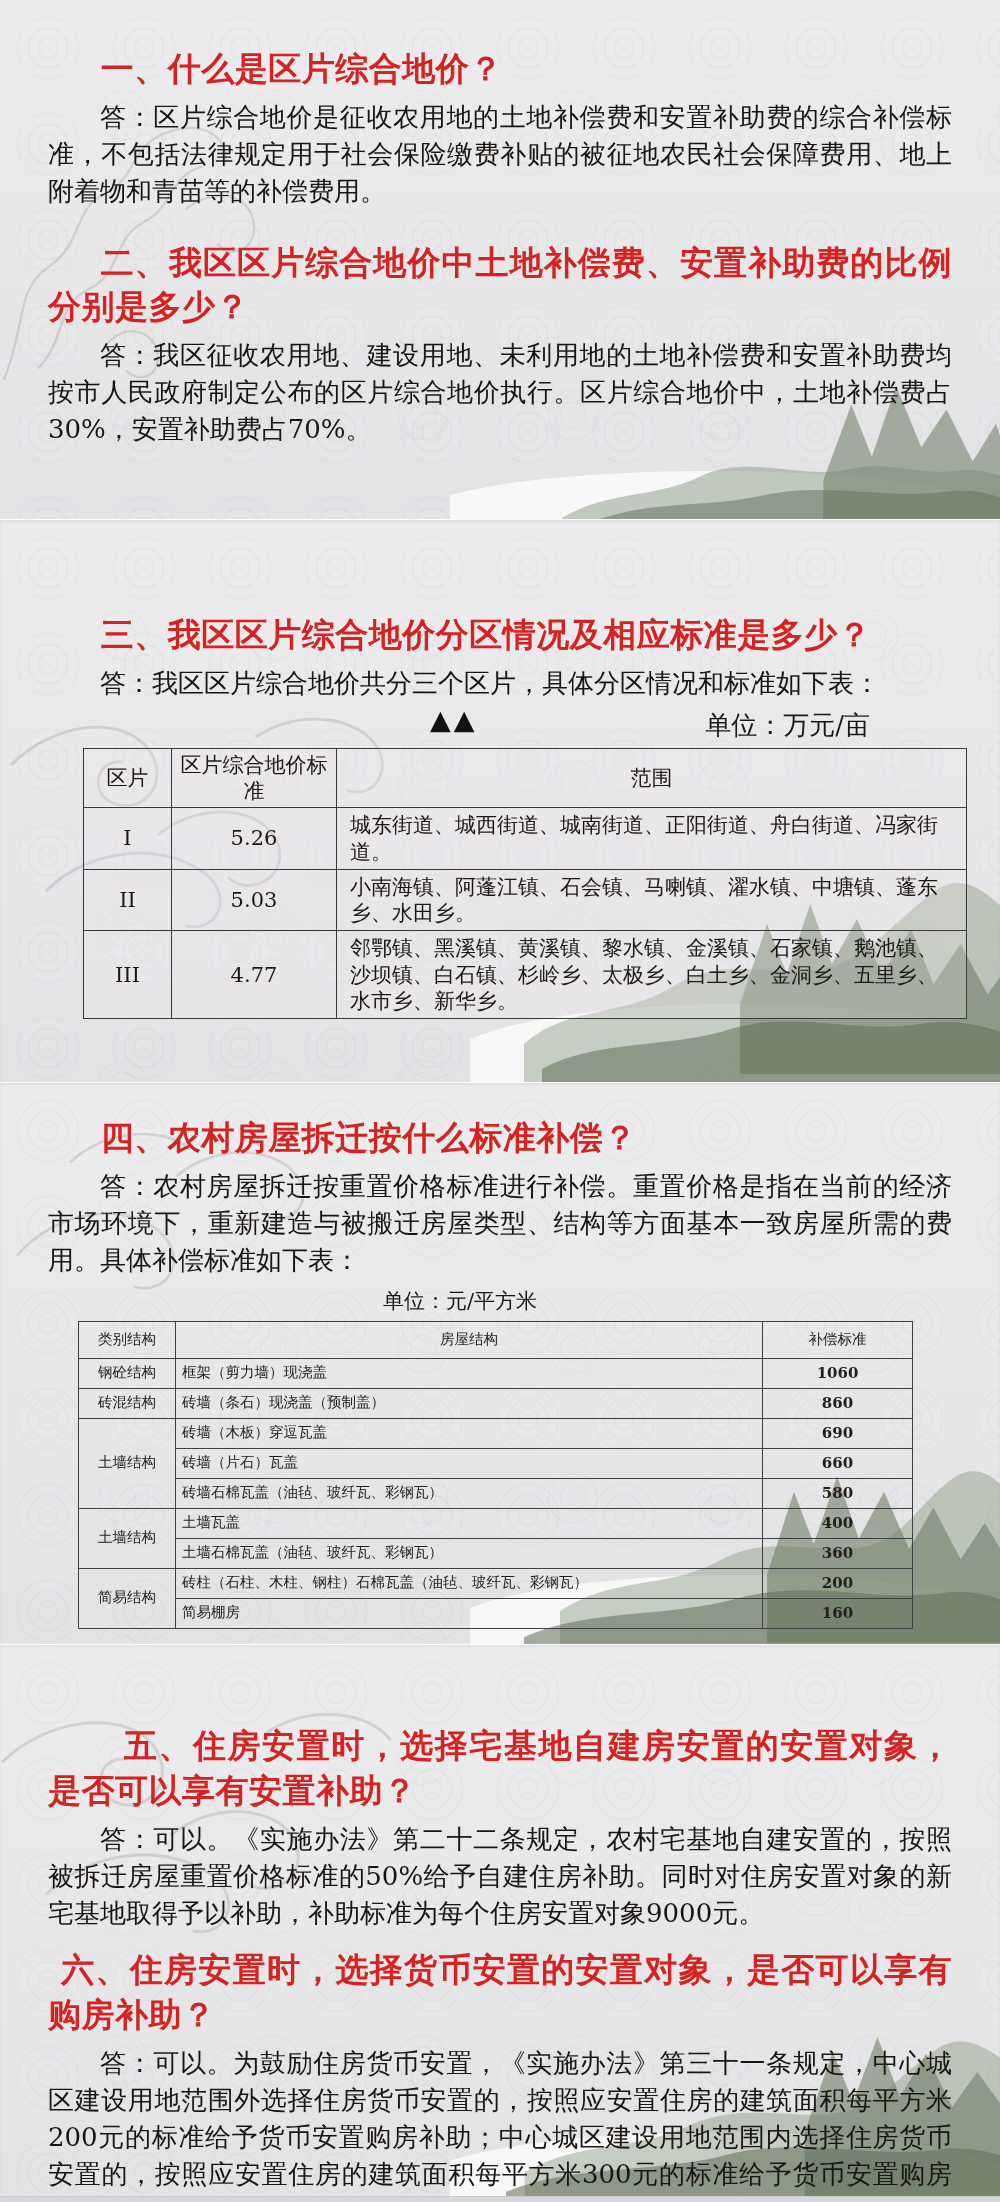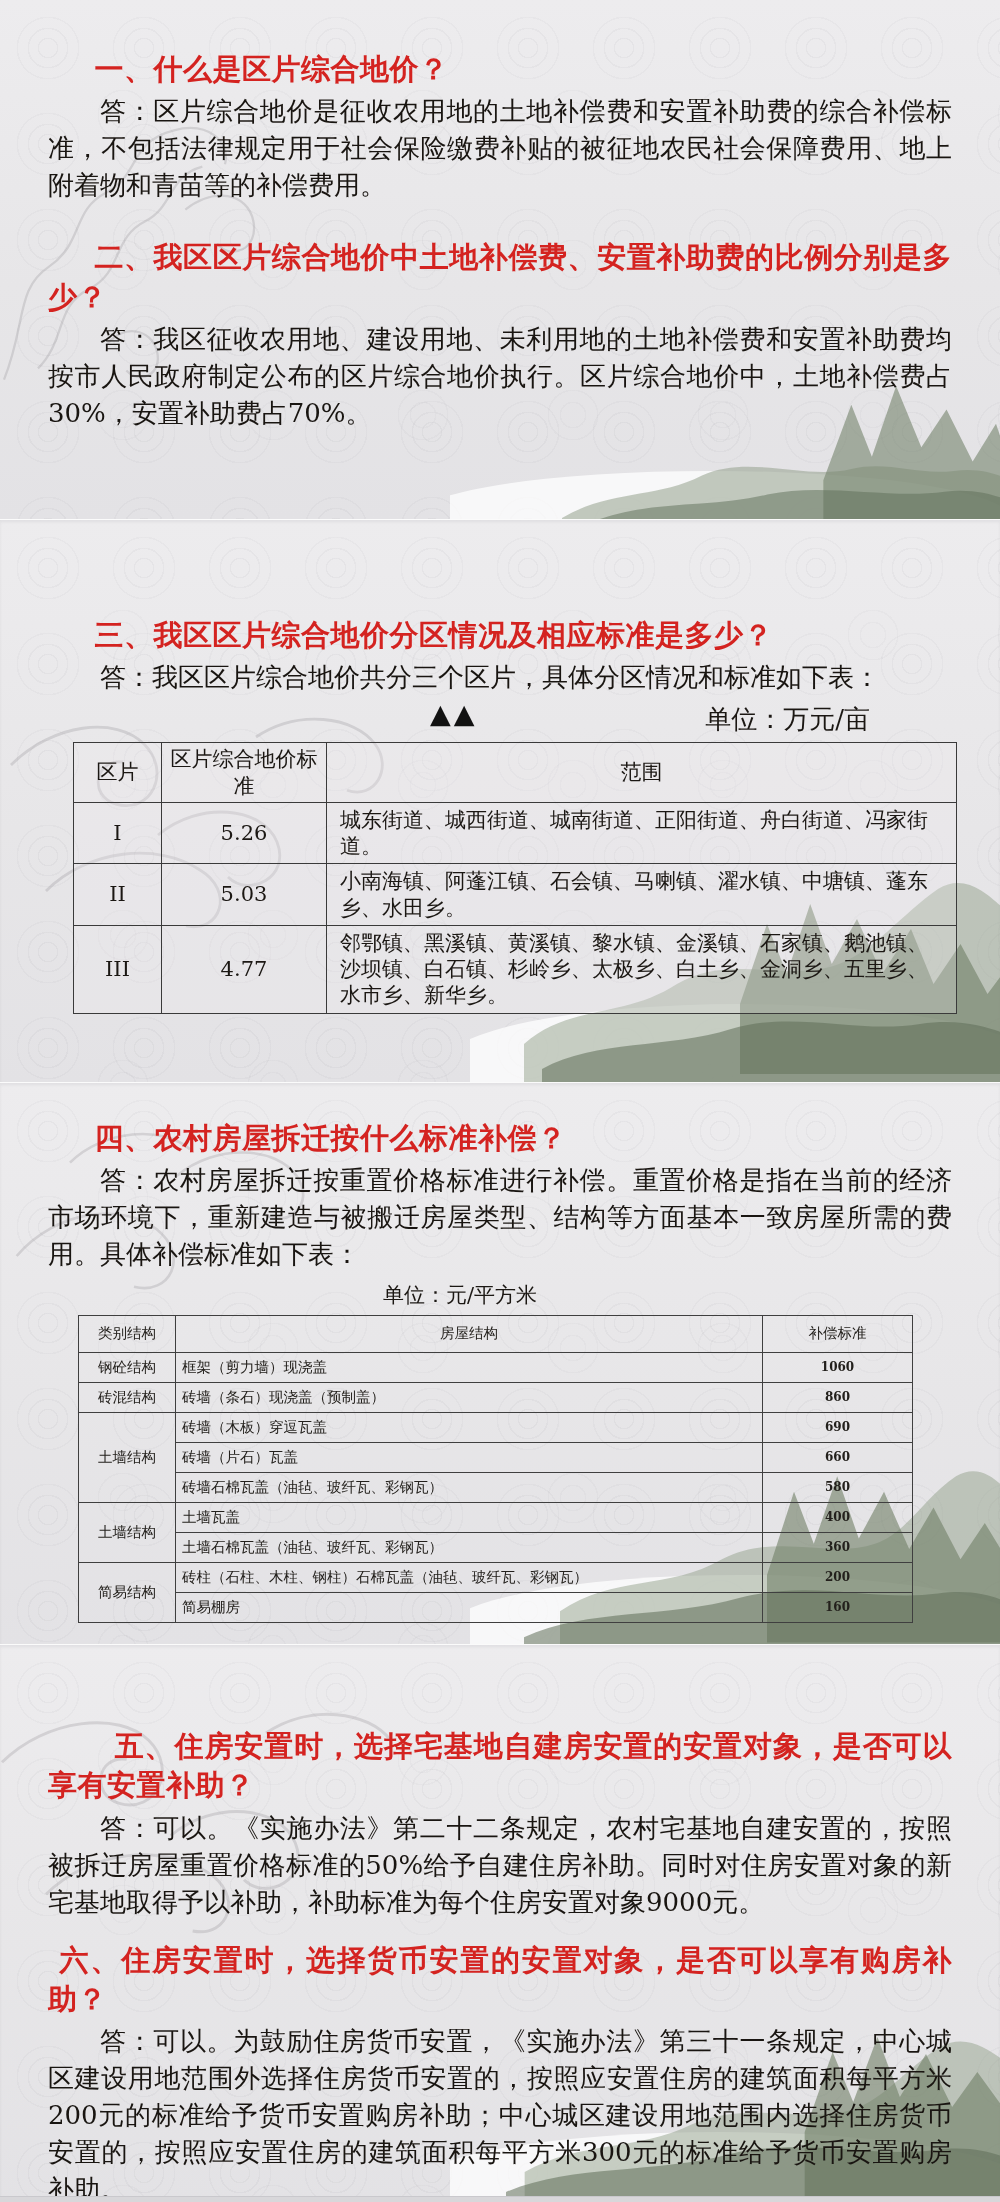--- a/index.html
+++ b/index.html
@@ -22,63 +22,63 @@
   .p2{height:562px;}
   .p3{height:561px;}
   .p4{height:559px;}
   .content{position:relative;padding:0 48px;z-index:3;}
   .p1 .content{padding-top:50px;}
   .p2 .content{padding-top:96px;}
   .p3 .content{padding-top:36px;}
   .p4 .content{padding-top:82px;}
 
   .qtitle{
-    font-family:Liberation Sans, sans-serif;font-weight:bold;
-    color:#d42320;font-size:29px;line-height:1.36;text-indent:1.6em;
+    font-family:Liberation Mono, monospace;font-weight:bold;
+    color:#d42320;font-size:33px;line-height:1.36;text-indent:1.6em;
     margin:0;text-align:justify;letter-spacing:0.5px;
   }
   .qtitle.ind25{text-indent:2.3em;}
   .qtitle.ind05{text-indent:0.4em;}
   .answer{
     font-size:26px;line-height:1.42;text-indent:2em;margin:4px 0 0 0;
     text-align:justify;color:#191511;
   }
   .gap1{margin-top:34px;}
   .gap2{margin-top:20px;}
 
   
   .marker-row{position:relative;height:44px;margin-top:2px;}
   .tri{position:absolute;left:382px;top:0;font-size:27px;color:#121212;letter-spacing:3px;font-family:"DejaVu Sans",sans-serif;}
   .unit-big{position:absolute;right:82px;top:4px;font-size:26px;color:#1b1713;}
   .unit-line{text-align:center;margin:8px 80px 6px 0;font-size:21px;color:#1b1713;}
 
   
   table{border-collapse:collapse;}
-  .zone-table{margin-left:25px;width:883px;table-layout:fixed;background:rgba(238,237,239,0.25);}
+  .zone-table{margin-left:35px;width:883px;table-layout:fixed;background:rgba(238,237,239,0.25);}
   .zone-table col.zc1{width:88px;}
   .zone-table col.zc2{width:165px;}
   .zone-table col.zc3{width:630px;}
   .zone-table th,.zone-table td{border:1.6px solid #3a3a3a;font-weight:normal;font-size:21px;line-height:1.25;padding:3px 4px;}
   .zone-table th{height:44px;}
   .zone-table .c{text-align:center;}
   .zone-table .l{text-align:left;padding:4px 13px;}
   .zone-table .r1{height:50px;}
   .zone-table .r2{height:56px;}
   .zone-table .r3{height:72px;}
 
   
   .house-table{margin-left:30px;width:834px;table-layout:fixed;margin-top:2px;}
   .house-table col.hc1{width:97px;}
   .house-table col.hc2{width:587px;}
   .house-table col.hc3{width:150px;}
   .house-table th,.house-table td{border:1.3px solid #3f3f3f;font-weight:normal;font-size:14.5px;line-height:1.2;padding:2px 6px;color:#23201c;}
   .house-table th{height:32px;text-align:center;}
   .house-table td{height:25px;}
   .house-table .cat{text-align:center;}
-  .house-table .num{text-align:center;font-weight:bold;font-size:12px;}
+  .house-table .num{text-align:center;font-weight:bold;font-size:15px;}
 
   
   .dragon{position:absolute;z-index:1;opacity:0.55;}
   .p1 .dragon{left:-30px;top:40px;width:340px;height:430px;}
   .p2 .dragon{left:-10px;top:150px;width:420px;height:330px;}
   .p3 .dragon{left:-10px;top:8px;width:400px;height:250px;}
   .p4 .dragon{left:-20px;top:6px;width:440px;height:340px;}
   .mountains{position:absolute;z-index:2;}
   .p1 .mountains{right:-10px;bottom:-18px;width:560px;height:170px;}
   .p2 .mountains{right:-10px;bottom:-12px;width:540px;height:260px;}

